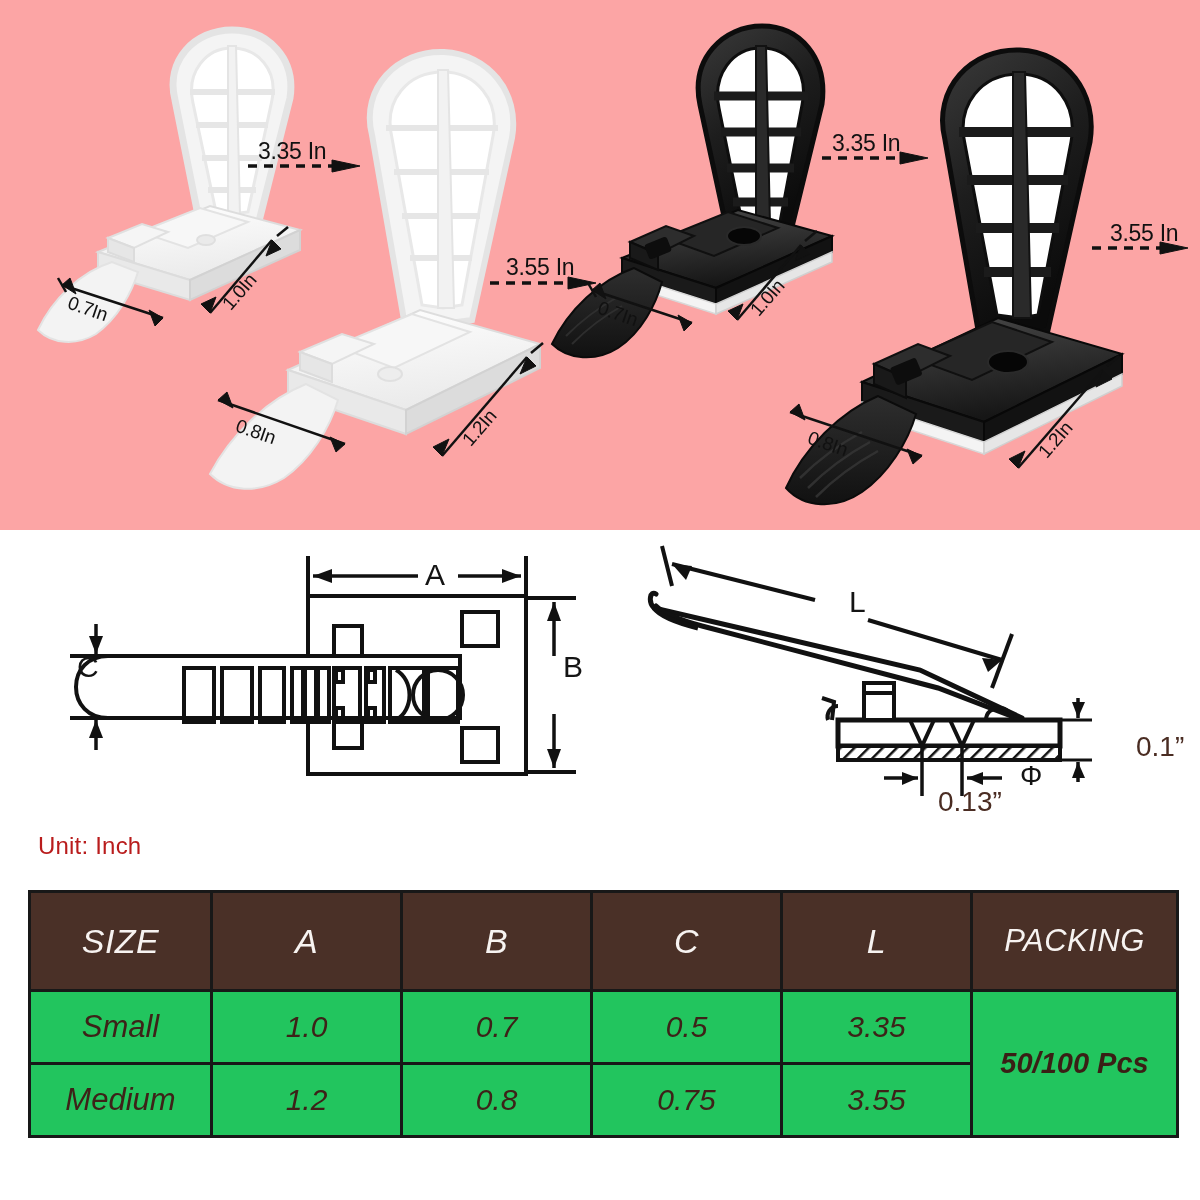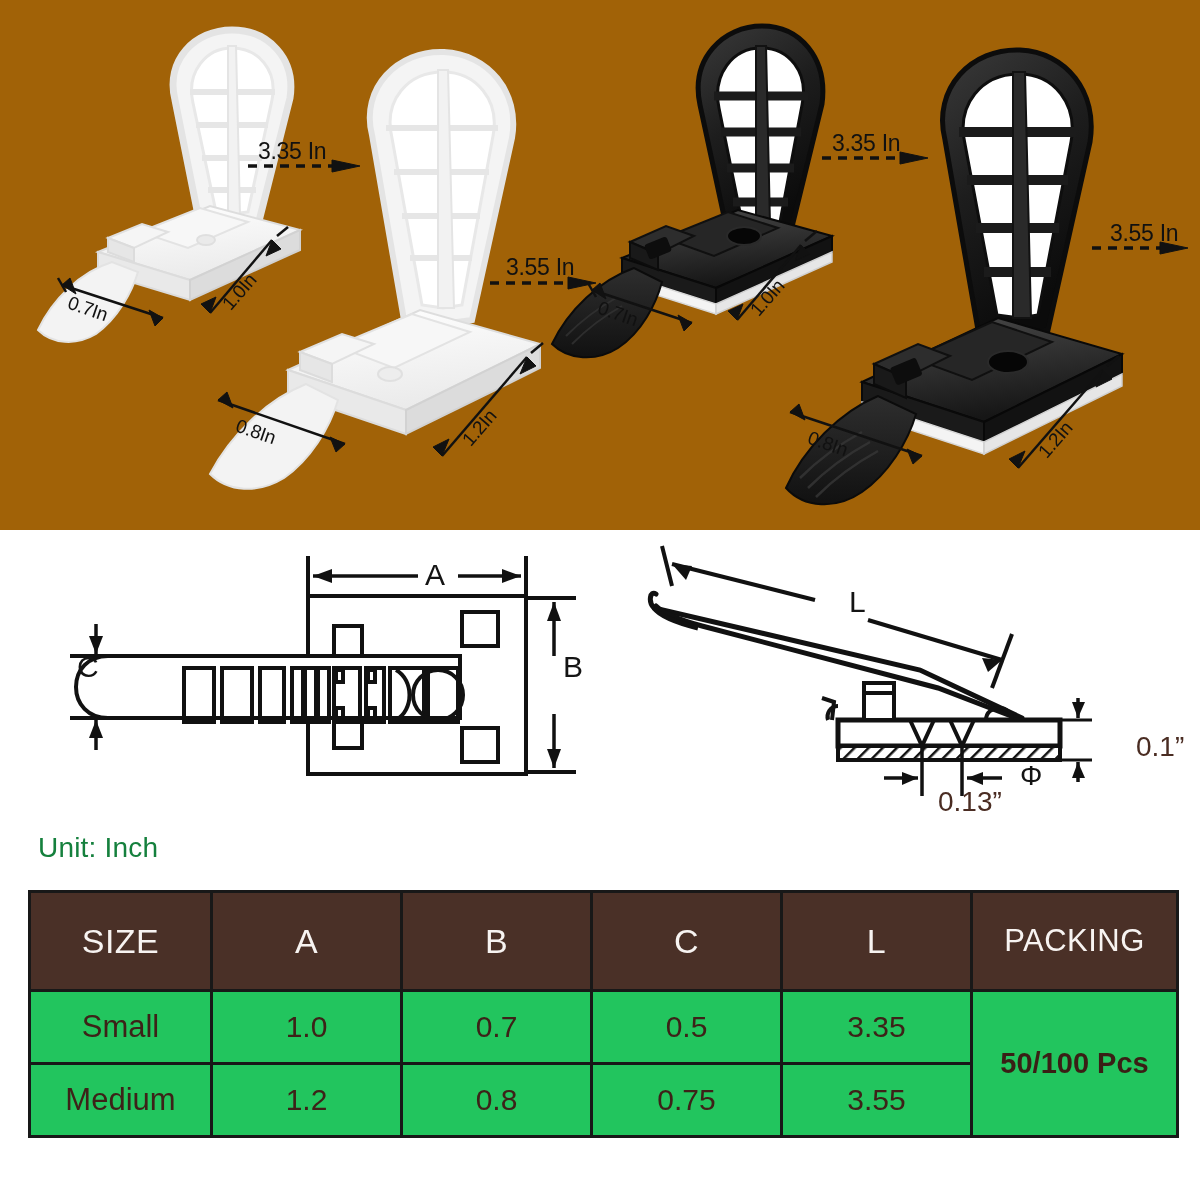--- a/index.html
+++ b/index.html
@@ -17,21 +17,21 @@
   }
 
   
   .abs { position: absolute; }
 
   
   #photo-area {
     position: absolute;
     left: 0; top: 0;
     width: 1200px; height: 530px;
-    background: #a16207;
+    background: #fca5a5;
     text-decoration: underline;
   }
   .clip-svg { position: absolute; left: 0; top: 0; }
 
   
   .dim-label {
     position: absolute;
     font-family: "Liberation Sans", sans-serif;
     color: #111111;
     white-space: nowrap;
@@ -53,37 +53,38 @@
     white-space: nowrap;
   }
   .tech-letter { font-size: 30px; }
   .tech-meas { font-size: 28px; color: #4a2c22; }
 
   
   #unit-caption {
     position: absolute;
     left: 38px;
     top: 832px;
-    font-size: 28px;
-    color: #15803d;
+    font-size: 24px;
+    color: #b91c1c;
     font-family: "Liberation Sans", sans-serif;
     letter-spacing: 0.2px;
   }
 
   
   #spec-table-wrap {
     position: absolute;
     left: 28px;
     top: 890px;
     width: 1148px;
   }
   table.spec {
     border-collapse: collapse;
     width: 1148px;
     table-layout: fixed;
+    font-style: italic;
   }
   table.spec th, table.spec td {
     border: 3px solid #181818;
     text-align: center;
     vertical-align: middle;
     font-family: "Liberation Sans", sans-serif;
   }
   table.spec thead th {
     background: #4a3027;
     color: #f7f3f1;

